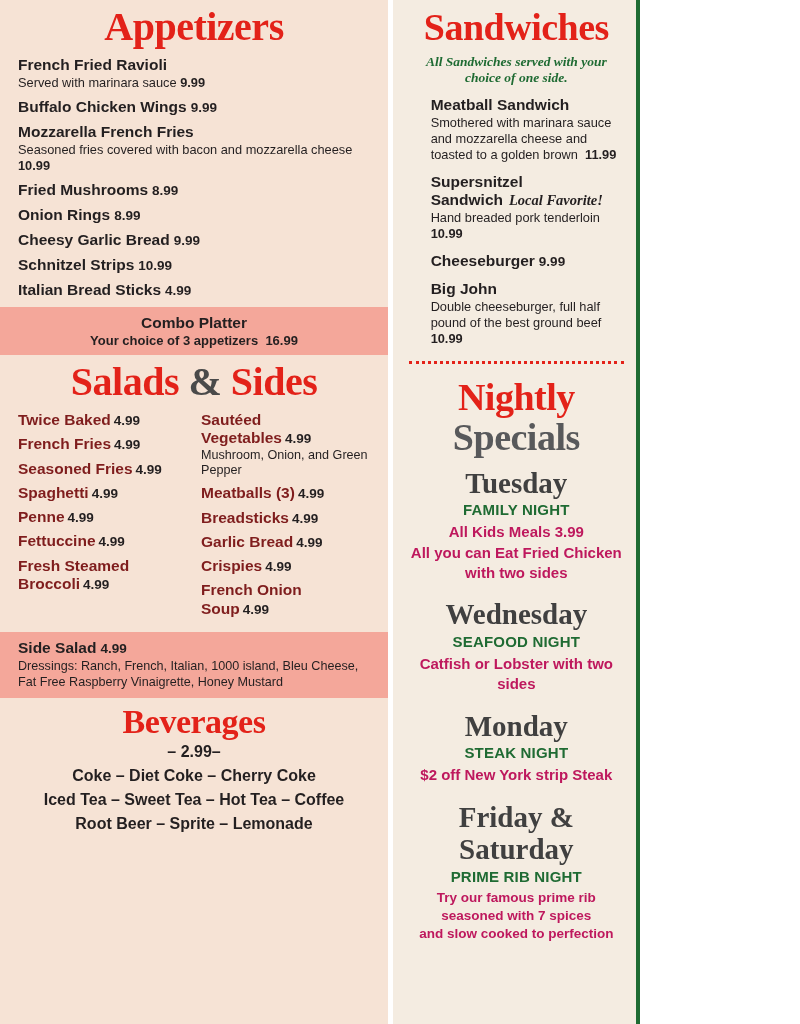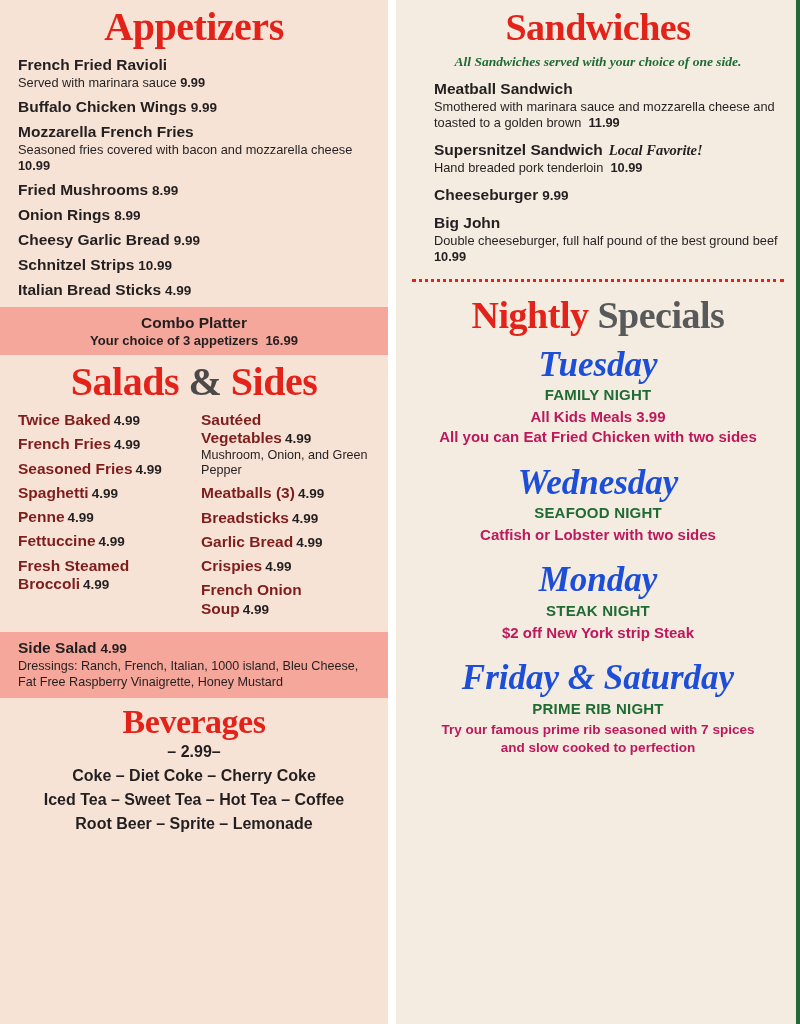--- a/index.html
+++ b/index.html
@@ -8,21 +8,21 @@
   }
   body {
     width: 800px;
     height: 1024px;
     font-family: "Liberation Sans", sans-serif;
     background: #ffffff;
     overflow: hidden;
   }
   .page {
     position: relative;
-    width: 800px;
+    width: 640px;
     height: 1024px;
     display: flex;
   }
   .col-left {
     width: 388px;
     height: 1024px;
     background: #f6e3d5;
     position: relative;
     box-sizing: border-box;
     padding: 0 18px;
@@ -187,24 +187,23 @@
 
   .dotted {
     border-top: 3px dotted #e32219;
     margin: 14px 0 4px 0;
     height: 0;
   }
 
   .special { text-align: center; margin-bottom: 16px; }
   .day {
     font-family: "Liberation Serif", serif;
-    font-style: italic;
-    font-weight: bold;
-    color: #1d4ed8;
-    font-size: 35px;
+    font-weight: bold;
+    color: #404040;
+    font-size: 29px;
     line-height: 1.1;
     margin-bottom: 2px;
   }
   .day-sub {
     color: #1f6b33;
     font-weight: bold;
     font-size: 15px;
     margin-bottom: 4px;
     letter-spacing: 0.2px;
   }

